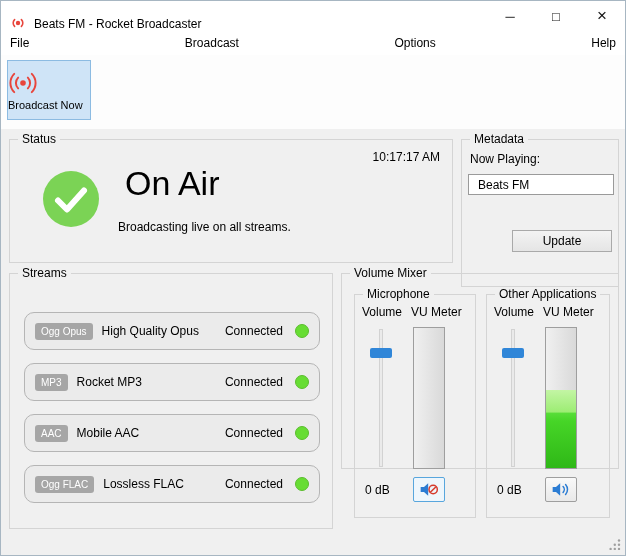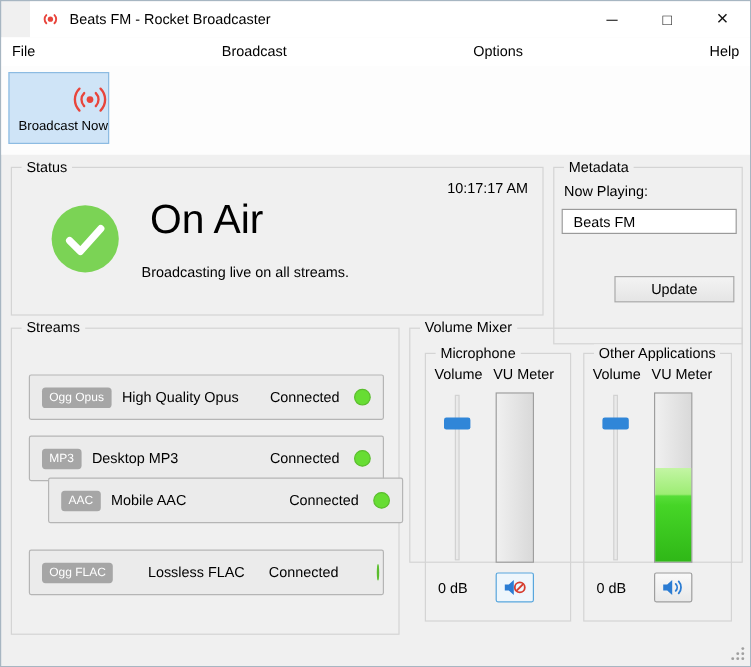--- a/index.html
+++ b/index.html
@@ -4,39 +4,39 @@
 <style>
   * { box-sizing: border-box; margin: 0; padding: 0; }
   html,body { background:#ffffff; }
   body { font-family:"Liberation Sans", sans-serif; font-size:12px; color:#000; }
 
   .window { position:relative; width:626px; height:556px; background:#f0f0f0;
             border:1px solid #a7b6c2; overflow:hidden; }
 
   
   .titlebar { position:absolute; top:0; left:0; right:0; height:30px; background:#fff;
-              display:flex; align-items:center;margin-left:24px; }
+              display:flex; align-items:flex-end; }
   .app-icon { margin-left:9px; width:16px; height:16px; color:var(--broadcast-red,#e8453c); }
   .app-icon svg { display:block; }
   .title { margin-left:8px; font-size:12px; }
   .win-controls { margin-left:auto; display:flex; height:100%; }
   .win-btn { width:46px; height:100%; display:flex; align-items:center; justify-content:center;
              font-size:13px; color:#111; cursor:default; }
   .win-btn.close { font-size:17px; }
 
   
   .menubar { position:absolute; top:30px; left:0; right:0; height:24px; background:#fff;
              display:flex; align-items:center;justify-content:space-between; }
   .menu-item { padding:4px 9px; font-size:12px; cursor:default; }
 
   
   .toolbar { position:absolute; top:54px; left:0; right:0; height:74px; background:#fdfdfd; }
   .broadcast-btn { position:absolute; left:6px; top:5px; width:84px; height:60px;
                    background:var(--selected-toolbar-bg,#cfe4f7); border:1px solid #8cbbe2;
-                   display:flex; flex-direction:column; align-items:flex-end; justify-content:center;
+                   display:flex; flex-direction:column; align-items:flex-start; justify-content:center;
                    cursor:pointer; }
   .bn-icon { width:30px; height:28px; color:var(--broadcast-red,#e8453c); }
   .bn-icon svg { display:block; }
   .bn-label { font-size:11px; margin-top:2px; }
 
   
   .groupbox { position:absolute; border:1px solid #d4d4d4; }
   .group-label { position:absolute; top:-8px; left:8px; background:#f0f0f0; padding:0 4px;
                  font-size:12px; white-space:nowrap; }
 
@@ -58,23 +58,23 @@
                 background:#fff; font:12px "Liberation Sans", sans-serif; padding:0 4px; }
   .meta-input.station { top:34px;padding-left:9px; }
   .meta-input.track { top:60px; border:1px solid #2b9fd8; }
   .update-btn { position:absolute; right:6px; top:90px; width:100px; height:22px;
                 background:linear-gradient(#f3f3f3,#e5e5e5); border:1px solid #a9a9a9;
                 font:12px "Liberation Sans", sans-serif; cursor:pointer; }
 
   
   .stream-row { position:absolute; left:14px; width:296px; height:38px; display:flex;
                 align-items:center; padding:0 10px; background:#ebebeb;
-                border:1px solid #b5b5b5; border-radius:2px; }
+                border:1px solid #b5b5b5; border-radius:10px; }
   .stream-row.r0 { top:38px; }  .stream-row.r1 { top:89px; }
-  .stream-row.r2 { top:124px;margin-left:16px; } .stream-row.r3 { top:184px;gap:20px; }
+  .stream-row.r2 { top:140px; } .stream-row.r3 { top:191px; }
   .stream-badge { background:#a6a6a6; color:#fff; font-size:10px; padding:3px 6px;
                   border-radius:3px; white-space:nowrap; }
   .stream-name { margin-left:9px; font-size:12px; white-space:nowrap; }
   .stream-status { margin-left:auto; font-size:12px; }
   .stream-dot { width:14px; height:14px; border-radius:50%; margin-left:12px;
                 background:var(--connected-green,#67dd33); border:1px solid #5bbd2e; }
 
   
   .channel { position:absolute; top:20px; height:224px; border:1px solid #d4d4d4; }
   .channel.mic { left:12px; width:122px; }
@@ -170,21 +170,21 @@
     <span class="group-label">Streams</span>
 
     <div class="stream-row r0">
       <span class="stream-badge">Ogg Opus</span>
       <span class="stream-name">High Quality Opus</span>
       <span class="stream-status">Connected</span>
       <span class="stream-dot"></span>
     </div>
     <div class="stream-row r1">
       <span class="stream-badge">MP3</span>
-      <span class="stream-name">Desktop MP3</span>
+      <span class="stream-name">Rocket MP3</span>
       <span class="stream-status">Connected</span>
       <span class="stream-dot"></span>
     </div>
     <div class="stream-row r2">
       <span class="stream-badge">AAC</span>
       <span class="stream-name">Mobile AAC</span>
       <span class="stream-status">Connected</span>
       <span class="stream-dot"></span>
     </div>
     <div class="stream-row r3">

